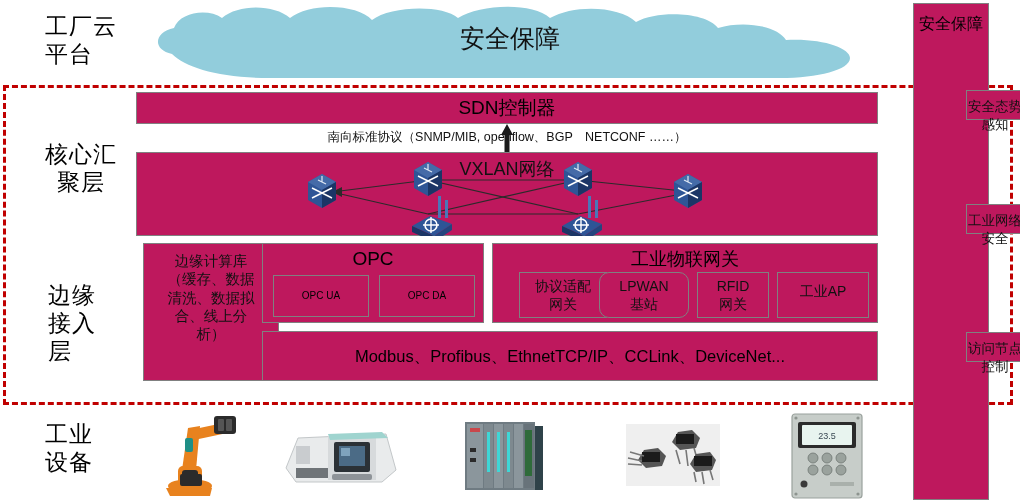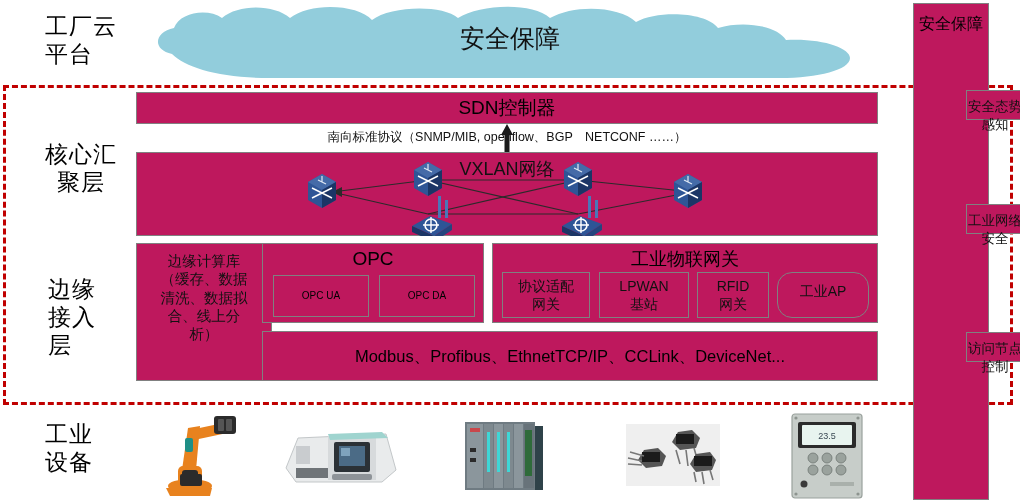--- a/index.html
+++ b/index.html
@@ -28,40 +28,40 @@
 
   .sdn{left:136px;top:92px;width:742px;height:32px;}
   .sdn span{display:block;line-height:30px;text-align:center;font-size:19px;}
 
   .proto{position:absolute;left:136px;top:126px;width:742px;height:22px;
          text-align:center;font-size:12.5px;line-height:22px;color:#111;}
 
   .vxlan{left:136px;top:152px;width:742px;height:84px;}
   .vxlan-title{top:4px;font-size:18px;color:#111;}
 
-  .edgelib{left:136px;top:243px;width:136px;height:138px;}
+  .edgelib{left:143px;top:243px;width:136px;height:138px;}
   .edgelib span{display:block;padding:8px 4px 0;text-align:center;
                 font-size:14.5px;line-height:1.26;color:#111;}
 
   .opc{left:262px;top:243px;width:222px;height:80px;}
   .opc .box-title{top:4px;font-size:19px;}
   .opc-sub{top:31px;height:42px;}
   .opc-sub.a{left:10px;width:96px;}
   .opc-sub.b{left:116px;width:96px;}
   .opc-sub span{display:block;line-height:40px;text-align:center;font-size:10px;}
 
   .iiot{left:492px;top:243px;width:386px;height:80px;}
   .iiot .box-title{top:3px;font-size:18px;}
   .iiot-sub{top:28px;height:46px;}
   .iiot-sub span{display:block;text-align:center;font-size:14px;line-height:1.25;
                  padding-top:5px;color:#111;}
-  .iiot-sub.g1{left:9px;width:88px;}
-  .iiot-sub.g2{left:106px;width:90px;}
+  .iiot-sub.g1{left:26px;width:88px;}
+  .iiot-sub.g2{left:106px;width:90px;border-radius:10px;}
   .iiot-sub.g3{left:204px;width:72px;}
-  .iiot-sub.g4{left:284px;width:92px;border-radius:15px;}
+  .iiot-sub.g4{left:284px;width:92px;}
   .iiot-sub.g4 span{line-height:36px;padding-top:0;}
 
   .fieldbus{left:262px;top:331px;width:616px;height:50px;}
   .fieldbus span{display:block;line-height:48px;text-align:center;font-size:16.5px;}
 
   
   .sec-col{left:913px;top:3px;width:76px;height:497px;}
   .sec-col-title{top:10px;font-size:16px;}
   .sec-item{left:966px;width:58px;height:30px;}
   .sec-item span{display:block;text-align:center;font-size:13.5px;line-height:1.3;
@@ -76,21 +76,21 @@
 </style>
 </head>
 <body>
 
 <div class="stage">
 
   <div class="layer-label" style="left:45px;top:12px;">工厂云
 平台</div>
   <div class="layer-label" style="left:45px;top:140px;text-align:center;">核心汇
 聚层</div>
-  <div class="layer-label" style="left:48px;top:275px;">边缘
+  <div class="layer-label" style="left:48px;top:281px;">边缘
 接入
 层</div>
   <div class="layer-label" style="left:45px;top:420px;">工业
 设备</div>
 
   <div class="cloud-wrap">
     <svg viewBox="0 0 720 80" preserveAspectRatio="none" aria-hidden="true">
       <path d="M22 52
                C2 48 4 30 24 26
                C30 10 58 6 72 16

